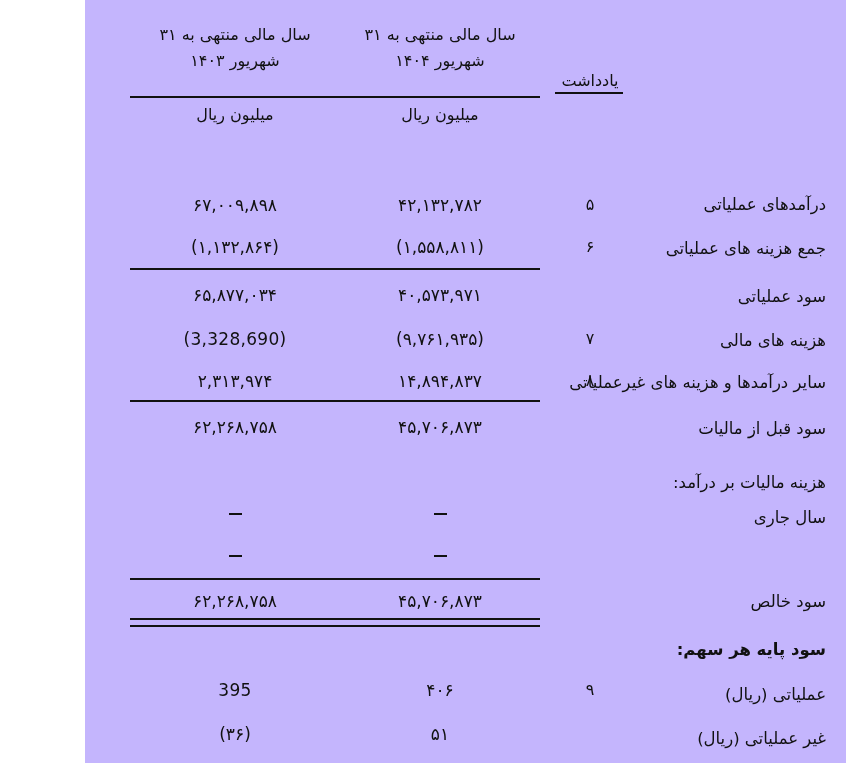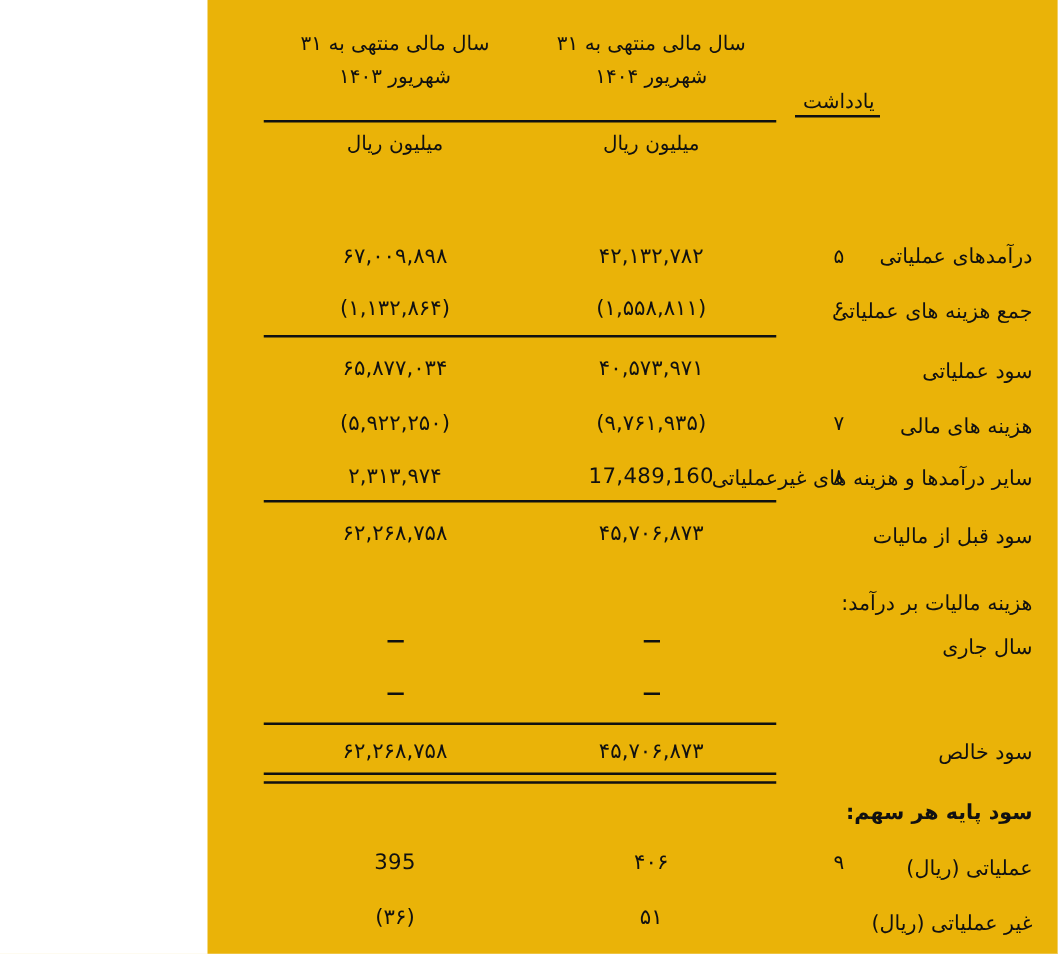--- a/index.html
+++ b/index.html
@@ -12,23 +12,23 @@
     width: 846px;
     height: 763px;
     overflow: hidden;
     font-family: "DejaVu Sans", "Liberation Sans", sans-serif;
     color: #111111;
     direction: rtl;
   }
 
   .sheet {
     position: relative;
-    width: 680px;
+    width: 761px;
     height: 763px;
-    background: #eab308;
+    background: #c4b5fd;
     box-sizing: border-box;
   }
 
   
   .cell {
     position: absolute;
     white-space: nowrap;
     line-height: 1.15;
   }
   .num {
@@ -116,27 +116,27 @@
   <div class="cell note col-note" style="top:238px;">۶</div>
   <div class="cell label col-label" style="top:240px;">جمع هزینه های عملیاتی</div>
 
   <div class="rule med" style="left:45px; top:268px; width:410px;"></div>
 
   <div class="cell num col-prev" style="top:286px;">۶۵,۸۷۷,۰۳۴</div>
   <div class="cell num col-cur" style="top:286px;">۴۰,۵۷۳,۹۷۱</div>
   <div class="cell note col-note" style="top:286px;"></div>
   <div class="cell label col-label" style="top:288px;">سود عملیاتی</div>
 
-  <div class="cell num col-prev" style="top:330px;">(۵,۹۲۲,۲۵۰)</div>
+  <div class="cell num col-prev" style="top:330px;">(3,328,690)</div>
   <div class="cell num col-cur" style="top:330px;">(۹,۷۶۱,۹۳۵)</div>
   <div class="cell note col-note" style="top:330px;">۷</div>
   <div class="cell label col-label" style="top:332px;">هزینه های مالی</div>
 
   <div class="cell num col-prev" style="top:372px;">۲,۳۱۳,۹۷۴</div>
-  <div class="cell num col-cur" style="top:372px;">17,489,160</div>
+  <div class="cell num col-cur" style="top:372px;">۱۴,۸۹۴,۸۳۷</div>
   <div class="cell note col-note" style="top:372px;">۸</div>
   <div class="cell label col-label" style="top:374px;">سایر درآمدها و هزینه های غیرعملیاتی</div>
 
   <div class="rule med" style="left:45px; top:400px; width:410px;"></div>
 
   <div class="cell num col-prev" style="top:418px;">۶۲,۲۶۸,۷۵۸</div>
   <div class="cell num col-cur" style="top:418px;">۴۵,۷۰۶,۸۷۳</div>
   <div class="cell label col-label" style="top:420px;">سود قبل از مالیات</div>
 
   <div class="cell label col-label" style="top:442px;margin-top:32px;">هزینه مالیات بر درآمد:</div>

